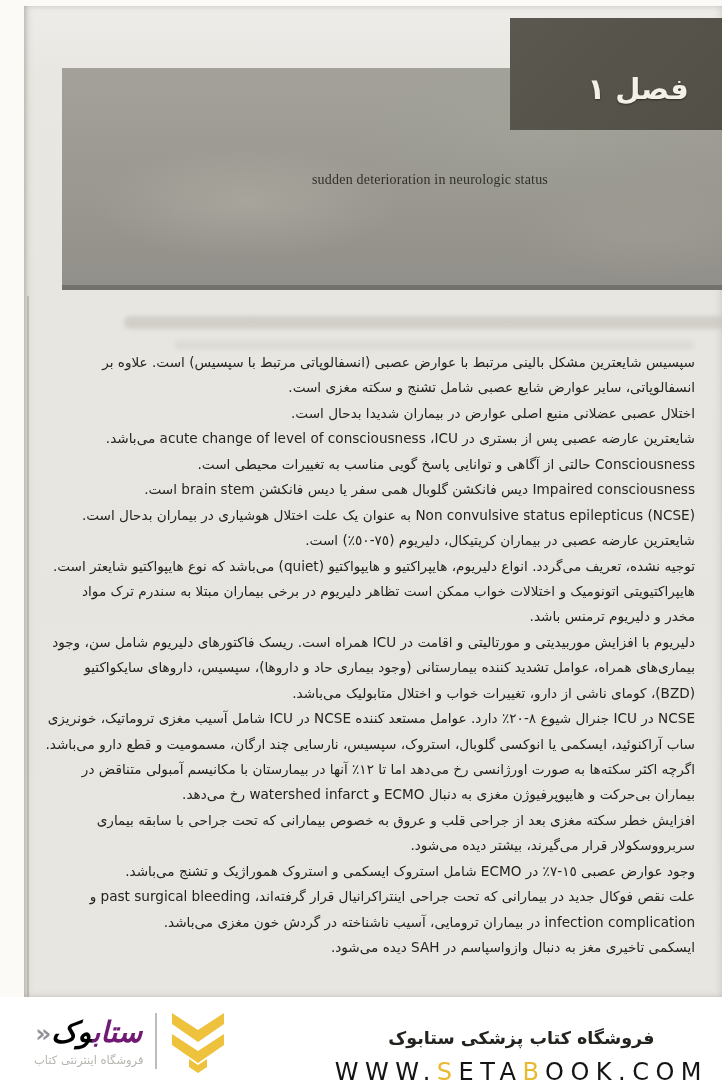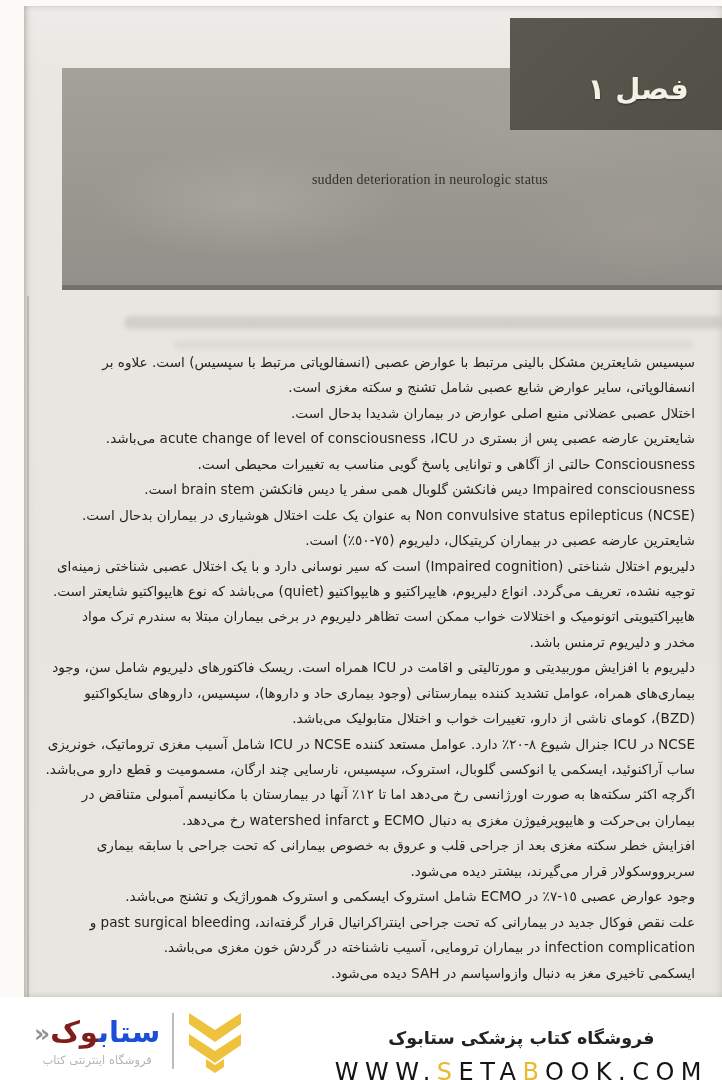--- a/index.html
+++ b/index.html
@@ -65,22 +65,22 @@
   
   .footer{
     position:absolute; left:0; top:997px; width:722px; height:83px; background:#ffffff;
   }
   .logo{ position:absolute; left:34px; top:12px; display:flex; align-items:center; }
   .wordmark-wrap{ text-align:center; }
   .wordmark{
     direction:rtl; font-weight:bold; font-size:29px; line-height:34px;
     letter-spacing:0; white-space:nowrap;
   }
-  .wm-y{ color:#1d4ed8; }
-  .wm-g{ color:#7f1d1d; }
+  .wm-y{ color:#701a75;font-style:italic; }
+  .wm-g{ color:#000000;font-style:italic; }
   .wm-chev{ color:#8f9194; font-size:25px; }
   .tagline{ font-size:11.5px; color:#b7b5b0; direction:rtl; margin-top:2px; }
   .logo-divider{ width:2px; height:56px; background:#bdbcb8; margin:0 10px 0 12px; }
   .logo-icon{ width:62px; height:64px; }
   .footer-right{ position:absolute; right:14px; top:31px; text-align:center; }
   .store-name{
     direction:rtl; font-size:17.5px; font-weight:bold; color:#25231f; letter-spacing:.2px;
   }
   .site-url{
     margin-top:10px; font-size:24px; font-weight:normal; color:#141414;
@@ -106,21 +106,20 @@
 
 <div class="body-text">
   <div class="ln">سپسیس شایعترین مشکل بالینی مرتبط با عوارض عصبی (انسفالوپاتی مرتبط با سپسیس) است. علاوه بر</div>
   <div class="ln">انسفالوپاتی، سایر عوارض شایع عصبی شامل تشنج و سکته مغزی است.</div>
   <div class="ln">اختلال عصبی عضلانی منبع اصلی عوارض در بیماران شدیدا بدحال است.</div>
   <div class="ln">شایعترین عارضه عصبی پس از بستری در ICU،‏ acute change of level of consciousness می‌باشد.</div>
   <div class="ln">Consciousness حالتی از آگاهی و توانایی پاسخ گویی مناسب به تغییرات محیطی است.</div>
   <div class="ln">Impaired consciousness دیس فانکشن گلوبال همی سفر یا دیس فانکشن brain stem است.</div>
   <div class="ln">Non convulsive status epilepticus (NCSE) به عنوان یک علت اختلال هوشیاری در بیماران بدحال است.</div>
   <div class="ln">شایعترین عارضه عصبی در بیماران کریتیکال، دلیریوم (٧٥-٥٠‏٪) است.</div>
-  <div class="ln">دلیریوم اختلال شناختی (Impaired cognition) است که سیر نوسانی دارد و با یک اختلال عصبی شناختی زمینه‌ای</div>
   <div class="ln">توجیه نشده، تعریف می‌گردد. انواع دلیریوم، هایپراکتیو و هایپواکتیو (quiet) می‌باشد که نوع هایپواکتیو شایعتر است.</div>
   <div class="ln">هایپراکتیویتی اتونومیک و اختلالات خواب ممکن است تظاهر دلیریوم در برخی بیماران مبتلا به سندرم ترک مواد</div>
   <div class="ln">مخدر و دلیریوم ترمنس باشد.</div>
   <div class="ln">دلیریوم با افزایش موربیدیتی و مورتالیتی و اقامت در ICU همراه است. ریسک فاکتورهای دلیریوم شامل سن، وجود</div>
   <div class="ln">بیماری‌های همراه، عوامل تشدید کننده بیمارستانی (وجود بیماری حاد و داروها)، سپسیس، داروهای سایکواکتیو</div>
   <div class="ln">(BZD)، کومای ناشی از دارو، تغییرات خواب و اختلال متابولیک می‌باشد.</div>
   <div class="ln">NCSE در ICU جنرال شیوع ٨-٢٠‏٪ دارد. عوامل مستعد کننده NCSE در ICU شامل آسیب مغزی تروماتیک، خونریزی</div>
   <div class="ln">ساب آراکنوئید، ایسکمی یا انوکسی گلوبال، استروک، سپسیس، نارسایی چند ارگان، مسمومیت و قطع دارو می‌باشد.</div>
   <div class="ln">اگرچه اکثر سکته‌ها به صورت اورژانسی رخ می‌دهد اما تا ١٢٪ آنها در بیمارستان با مکانیسم آمبولی متناقض در</div>
   <div class="ln">بیماران بی‌حرکت و هایپوپرفیوژن مغزی به دنبال ECMO و watershed infarct رخ می‌دهد.</div>

